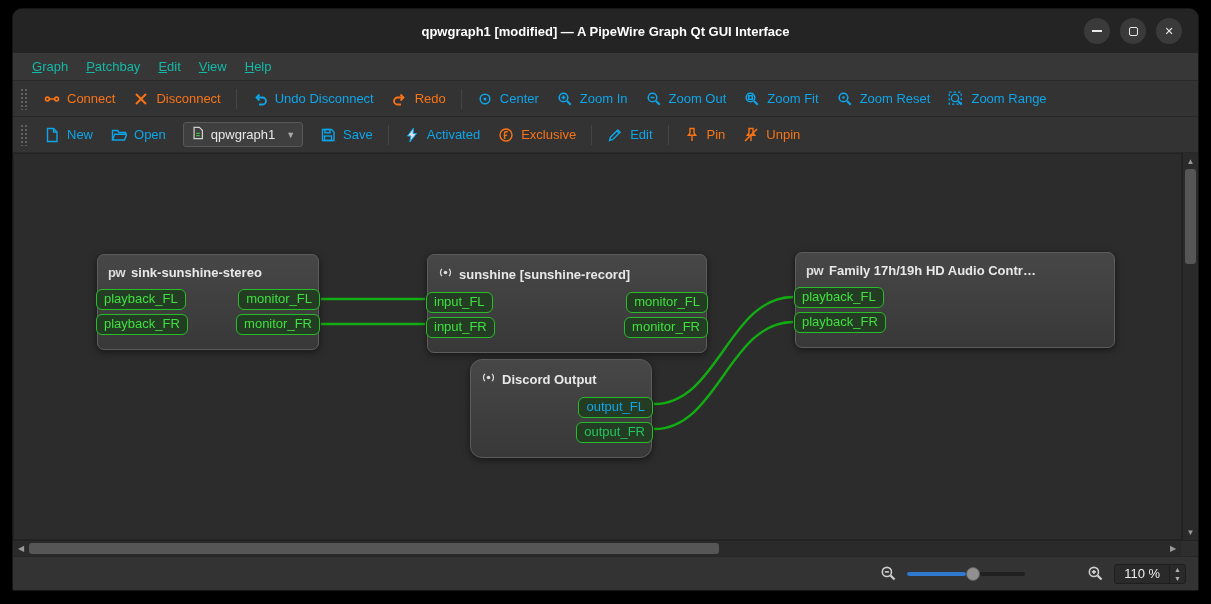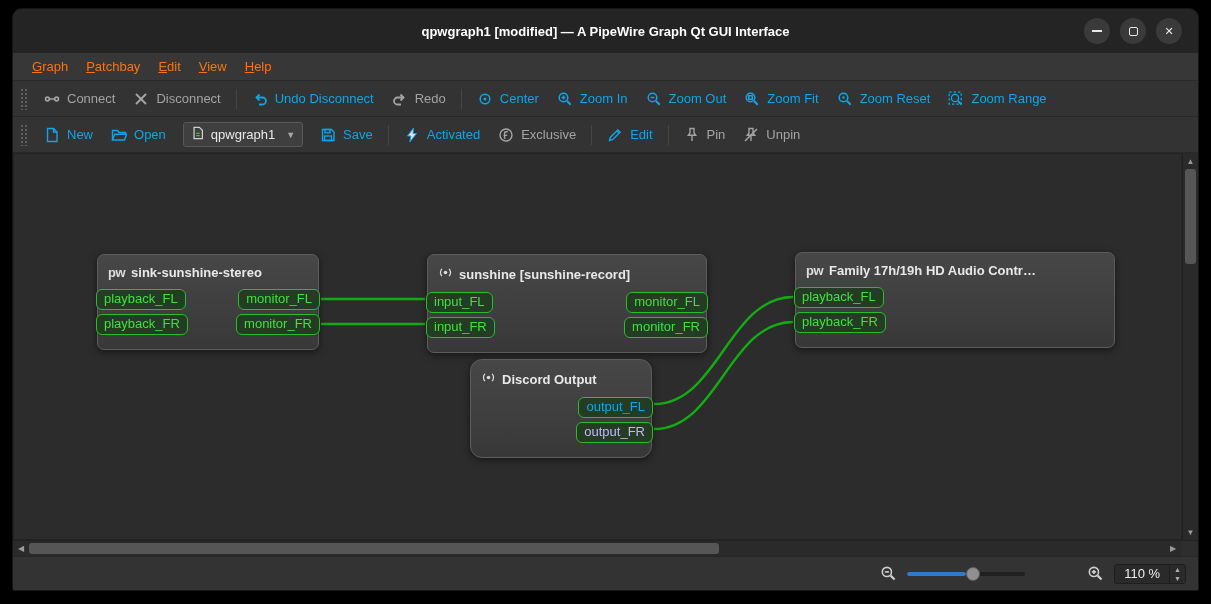--- a/index.html
+++ b/index.html
@@ -18,29 +18,29 @@
     display: flex; align-items: center; justify-content: center; position: relative; }
   .title { color: #ffffff; font-weight: bold; font-size: 13px; }
   .win-controls { position: absolute; right: 16px; top: 9px; display: flex; gap: 10px; }
   .win-btn { width: 26px; height: 26px; border-radius: 50%; background: #3a3a3a;
     color: #e8e8e8; display: flex; align-items: center; justify-content: center; font-size: 11px; }
   .min-glyph { display: block; width: 10px; height: 2px; background: #e8e8e8; }
   .max-glyph { display: block; width: 9px; height: 9px; border: 1.5px solid #e8e8e8; border-radius: 2px; }
   
   .menubar { height: 28px; flex: 0 0 28px; background: #373737; border-bottom: 1px solid #2a2a2a;
     display: flex; align-items: center; padding: 0 10px; }
-  .menu-item { color: #f97316; font-size: 13px; padding: 4px 9px; border-radius: 3px; }
+  .menu-item { color: #14b8a6; font-size: 13px; padding: 4px 9px; border-radius: 3px; }
   
   .toolbar { height: 36px; flex: 0 0 36px; background: #333333; border-bottom: 1px solid #282828;
     display: flex; align-items: center; padding: 0 4px; }
   .handle { width: 7px; height: 22px; margin: 0 8px 0 3px;
     background-image: radial-gradient(#606060 1px, transparent 1.3px); background-size: 4px 4px; }
   .tb-item { display: flex; align-items: center; gap: 7px; padding: 6px 9px;
     color: #0ea5e9; font-size: 13px; border-radius: 3px; white-space: nowrap; }
-  .tb-item.disabled { color: #a3a3a3; }
+  .tb-item.disabled { color: #f97316; }
   .tb-item svg { display: block; stroke: currentColor; }
   .sep { width: 1px; height: 20px; background: #454545; margin: 0 6px; flex: 0 0 1px; }
   .combo { display: flex; align-items: center; gap: 6px; background: #3f3f3f; border: 1px solid #585858;
     border-radius: 3px; padding: 3px 7px; margin: 0 8px; color: #e8e8e8; font-size: 13px; }
   .combo-arrow { color: #a8a8a8; font-size: 9px; margin-left: 5px; }
   
   .canvas-row { flex: 1; display: flex; min-height: 0; }
   .canvas { position: relative; flex: 1; background: #2c2c2c; overflow: hidden;
     box-shadow: inset 0 0 0 1px #232323; }
   .wires { position: absolute; left: 0; top: 0; pointer-events: none; }
@@ -388,21 +388,21 @@
                 <path d="M4.2 4.2a5.4 5.4 0 0 0 0 7.6"></path>
                 <path d="M11.8 4.2a5.4 5.4 0 0 1 0 7.6"></path>
               </svg></span>
           <span>Discord Output</span>
         </div>
         <div class="node-ports">
           <div class="port-row right">
             <span class="port out" style="color: #0ea5e9; border-color: rgb(42, 187, 42);">output_FL</span>
           </div>
           <div class="port-row right">
-            <span class="port out" style="color: #c4b5fd; border-color: rgb(42, 187, 42);">output_FR</span>
+            <span class="port out" style="color: #22c55e; border-color: rgb(42, 187, 42);">output_FR</span>
           </div>
         </div>
       </div>
 
     </div>
 
     <div class="vscroll">
       <span class="scroll-btn">▲</span>
       <span class="vthumb"></span>
       <span class="vtrack-rest"></span>

